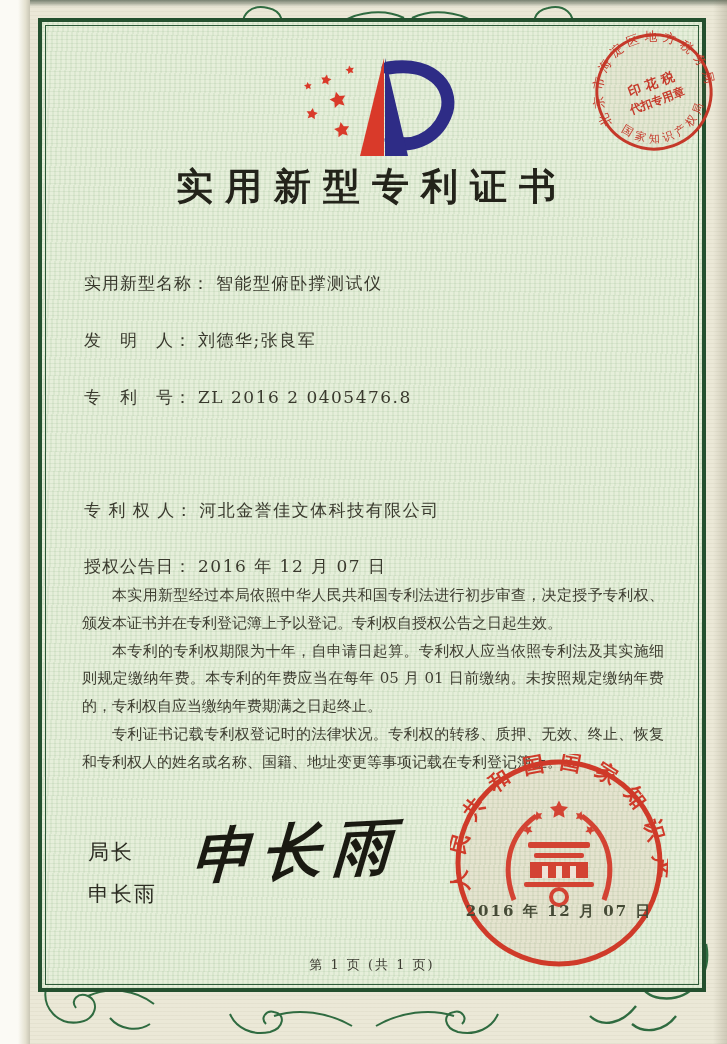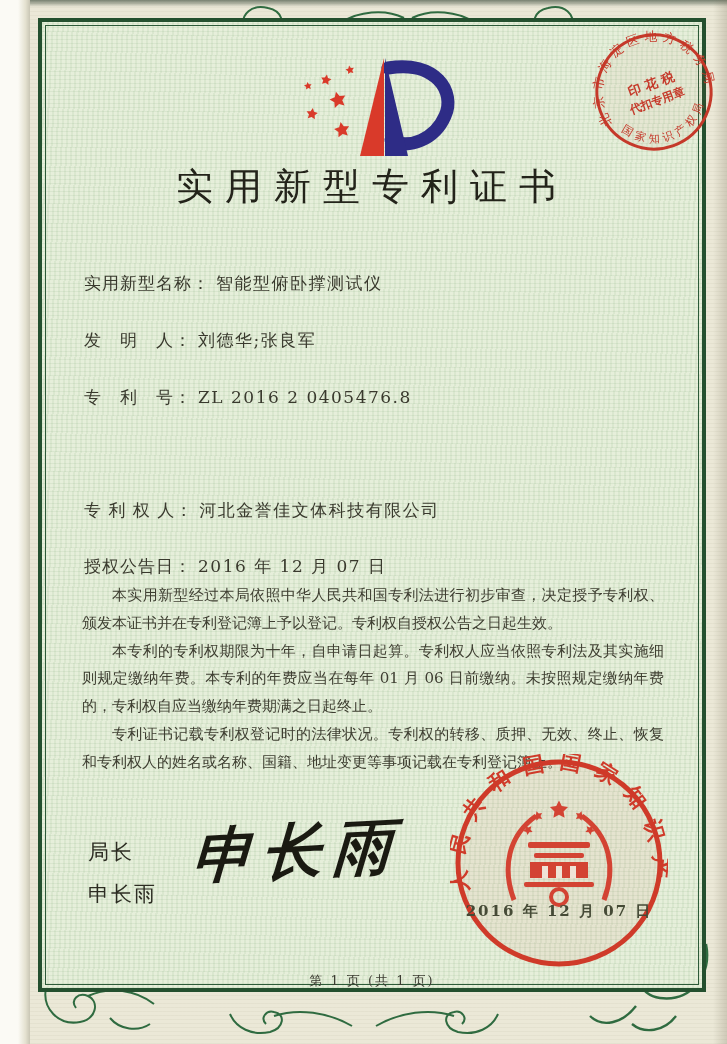--- a/index.html
+++ b/index.html
@@ -36,21 +36,21 @@
     position:absolute;left:3px;top:3px;right:3px;bottom:3px;
     border:1px solid #2c5a38;pointer-events:none;
   }
   .cert-no{
     position:absolute;left:40px;top:36px;
     font-size:15px;letter-spacing:5px;color:#4a4a3e;
   }
   .logo{position:absolute;left:252px;top:34px;width:170px;height:106px;}
   .title{
     position:absolute;left:0;top:140px;width:100%;text-align:center;
-    font-size:37px;font-weight:normal;color:#23231a;letter-spacing:12px;
+    font-size:37px;font-weight:bold;color:#23231a;letter-spacing:12px;
   }
   .field-row{position:absolute;left:42px;font-size:17px;color:#39392d;white-space:nowrap;text-align:center;}
   .flabel{letter-spacing:1px;}
   .fvalue{margin-left:6px;letter-spacing:1.5px;}
   .body-text{
     position:absolute;left:40px;top:560px;width:582px;
     font-size:15px;line-height:1.85;color:#3e3e31;text-align:justify;
   }
   .body-text p{margin:0;text-indent:2em;}
   .sig-block{position:absolute;left:46px;top:816px;font-size:21px;color:#2c2c22;letter-spacing:2px;}
@@ -61,21 +61,21 @@
     letter-spacing:10px;transform:rotate(-3deg) skewX(-6deg);
   }
   .official-seal{position:absolute;left:408px;top:732px;width:218px;height:218px;}
   .seal-date{
     position:absolute;left:404px;top:880px;width:226px;text-align:center;
     font-size:15px;letter-spacing:2px;color:#454a36;font-weight:bold;
   }
   .tax-seal{position:absolute;left:546px;top:4px;width:132px;height:132px;transform:rotate(-20deg);}
   .footer{
     position:absolute;left:0;top:934px;width:100%;text-align:center;
-    font-size:13px;letter-spacing:2px;color:#3c3c32;margin-top:16px;
+    font-size:13px;letter-spacing:2px;color:#3c3c32;
   }
   .ornament{position:absolute;pointer-events:none;}
   .flip-h{transform:scaleX(-1);}
   .flip-v{transform:scaleY(-1);}
   .flip-hv{transform:scale(-1,-1);}
 </style>
 </head>
 <body>
 
 <div class="page">
@@ -174,21 +174,21 @@
     </div>
     <div class="field-row" style="top:477px">
       <span class="flabel">专 利 权 人：</span><span class="fvalue">河北金誉佳文体科技有限公司</span>
     </div>
     <div class="field-row" style="top:533px">
       <span class="flabel">授权公告日：</span><span class="fvalue">2016 年 12 月 07 日</span>
     </div>
 
     <div class="body-text">
       <p>本实用新型经过本局依照中华人民共和国专利法进行初步审查，决定授予专利权、颁发本证书并在专利登记簿上予以登记。专利权自授权公告之日起生效。</p>
-      <p>本专利的专利权期限为十年，自申请日起算。专利权人应当依照专利法及其实施细则规定缴纳年费。本专利的年费应当在每年 01 月 06 日前缴纳。未按照规定缴纳年费的，专利权自应当缴纳年费期满之日起终止。</p>
+      <p>本专利的专利权期限为十年，自申请日起算。专利权人应当依照专利法及其实施细则规定缴纳年费。本专利的年费应当在每年 05 月 01 日前缴纳。未按照规定缴纳年费的，专利权自应当缴纳年费期满之日起终止。</p>
       <p>专利证书记载专利权登记时的法律状况。专利权的转移、质押、无效、终止、恢复和专利权人的姓名或名称、国籍、地址变更等事项记载在专利登记簿上。</p>
     </div>
 
     <div class="sig-block">
       <div class="line">局长</div>
       <div class="line">申长雨</div>
     </div>
     <div class="autograph">申长雨</div>
 
     <svg class="official-seal" viewBox="0 0 218 218">

